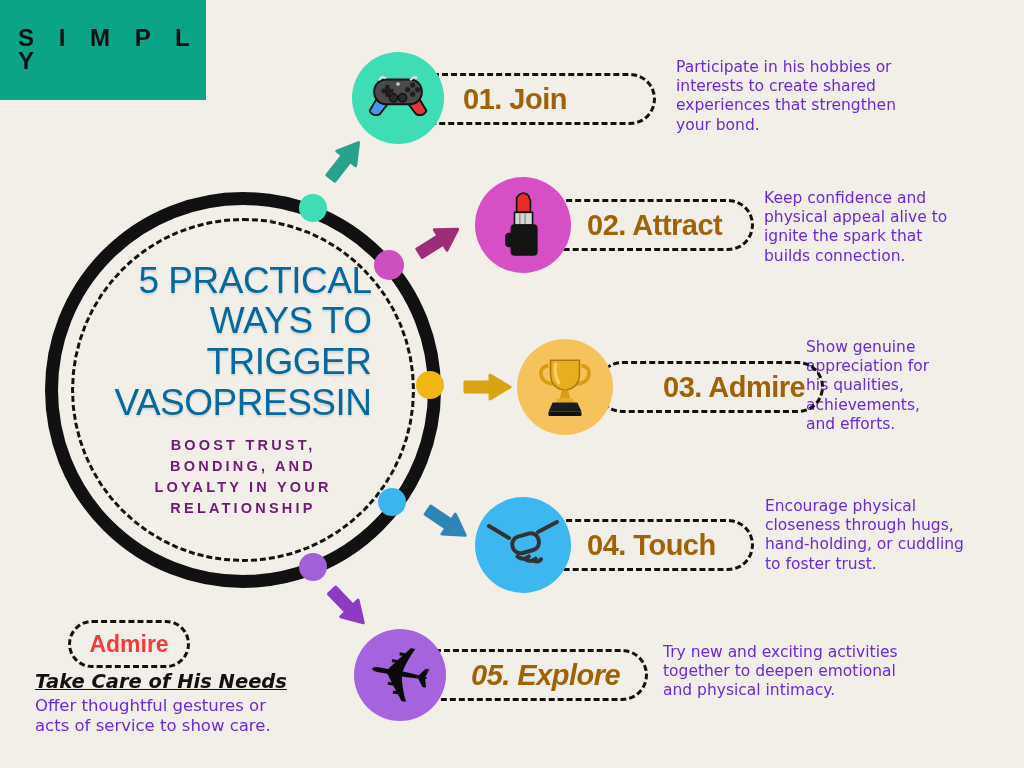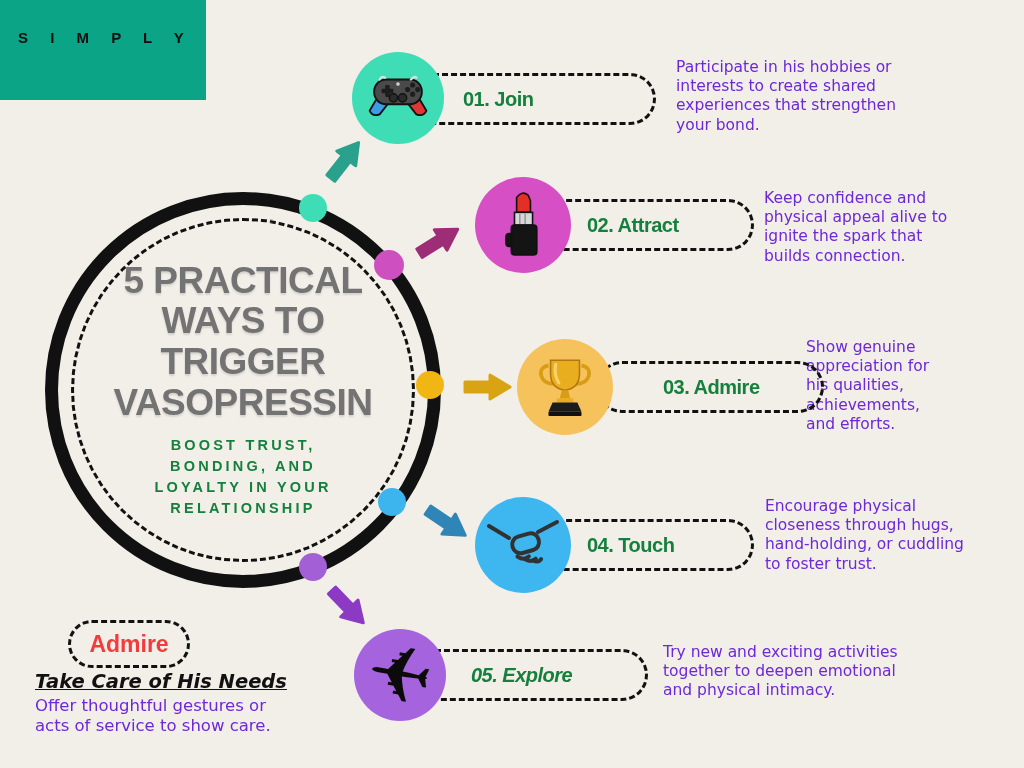--- a/index.html
+++ b/index.html
@@ -10,59 +10,59 @@
   }
   .abs { position:absolute; }
   .preline { white-space:pre-line; }
 
   
   .brand {
     left:0; top:0; width:206px; height:100px; background:#0BA487;
     padding:26px 0 0 18px; z-index:5;
   }
   .brand .line {
-    font-weight:bold; font-size:15px; letter-spacing:9px; color:#101010; line-height:23px;
+    font-weight:bold; font-size:24px; letter-spacing:9px; color:#101010; line-height:23px;
   }
 
   
   .big-circle {
     left:45px; top:192px; width:396px; height:396px; border-radius:50%;
     border:13px solid #111; z-index:1;
   }
   .big-circle .inner-dashed {
     position:absolute; inset:13px; border:3px dashed #111; border-radius:50%;
     display:flex; flex-direction:column; align-items:center; justify-content:center;
     text-align:center; padding:10px 18px;
   }
   .center-title {
-    font-size:37px; font-weight:700; line-height:1.1; letter-spacing:-0.5px;
-    color:#737373; text-shadow:0 2px 2px rgba(0,0,0,0.12);
+    font-size:37px; font-weight:400; line-height:1.1; letter-spacing:-0.5px;
+    color:#0369a1; text-shadow:0 2px 2px rgba(0,0,0,0.12);text-align:right;
   }
   .center-subtitle {
     margin-top:12px; font-size:14.5px; font-weight:bold; letter-spacing:3.2px;
-    line-height:1.45; color:#15803d;
+    line-height:1.45; color:#701a75;
   }
 
   
   .dot { border-radius:50%; z-index:3; }
 
   
   .arrow { z-index:3; }
   .arrow svg { display:block; }
 
   
   .item-circle {
     border-radius:50%; z-index:2; display:flex; align-items:center; justify-content:center;
   }
   .pill {
     border:3.5px dashed #111; border-radius:28px; z-index:1; background:transparent;
     display:flex; align-items:center;
   }
   .pill .label {
-    font-size:20px; font-weight:800; letter-spacing:-0.5px; color:#15803d;
+    font-size:29px; font-weight:800; letter-spacing:-0.5px; color:#a16207;
     font-family:"Liberation Sans", sans-serif;
   }
   .desc {
     font-family:"DejaVu Sans", sans-serif; font-size:15.5px; line-height:1.24;
     color:#6d28d9; font-weight:500;
   }
 
   
   .bonus-pill {
     left:68px; top:620px; width:122px; height:48px; border:3px dashed #111;

